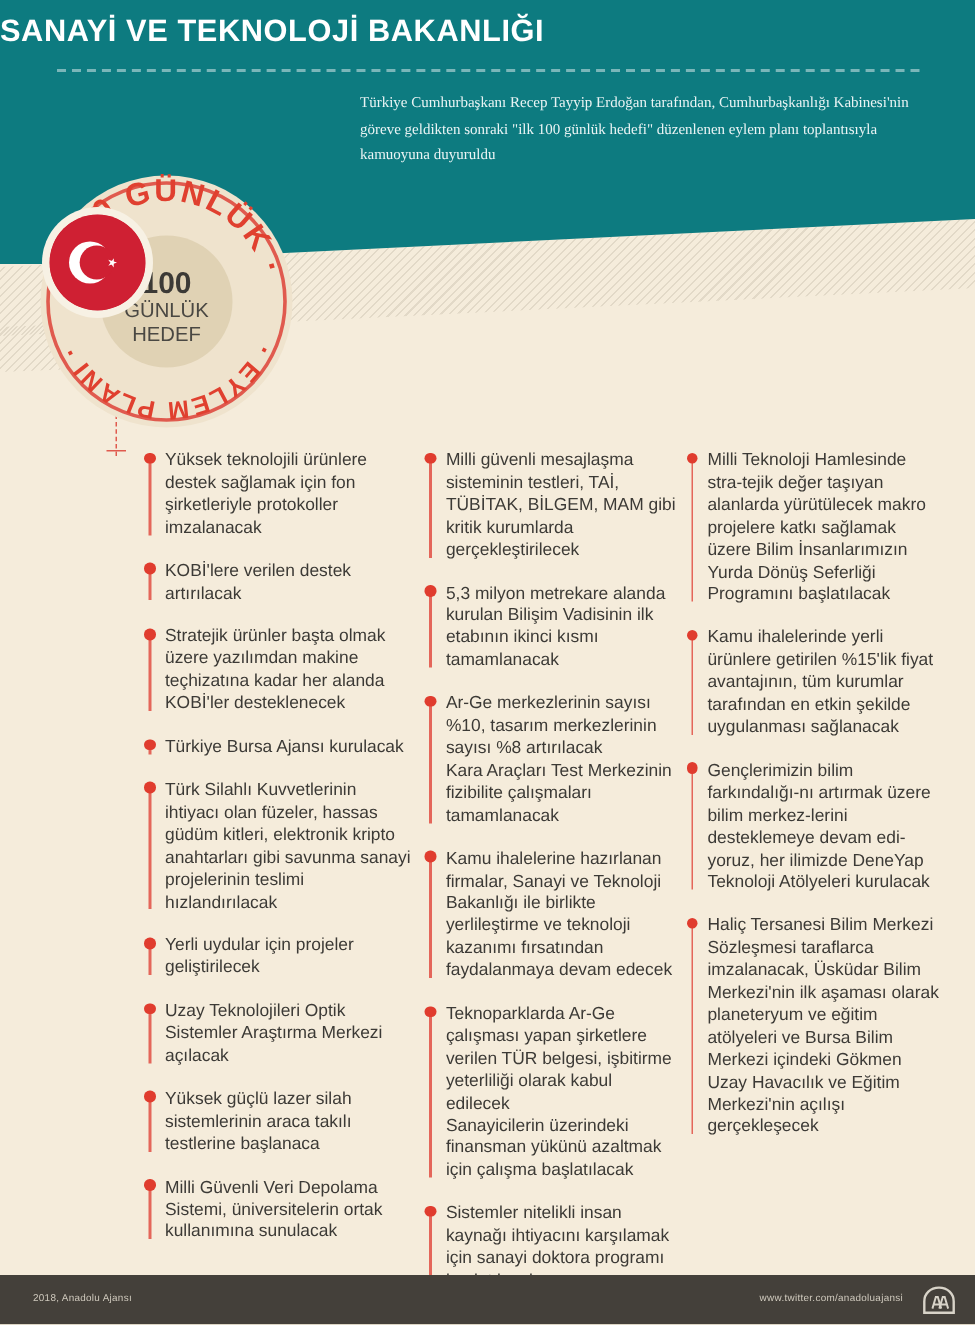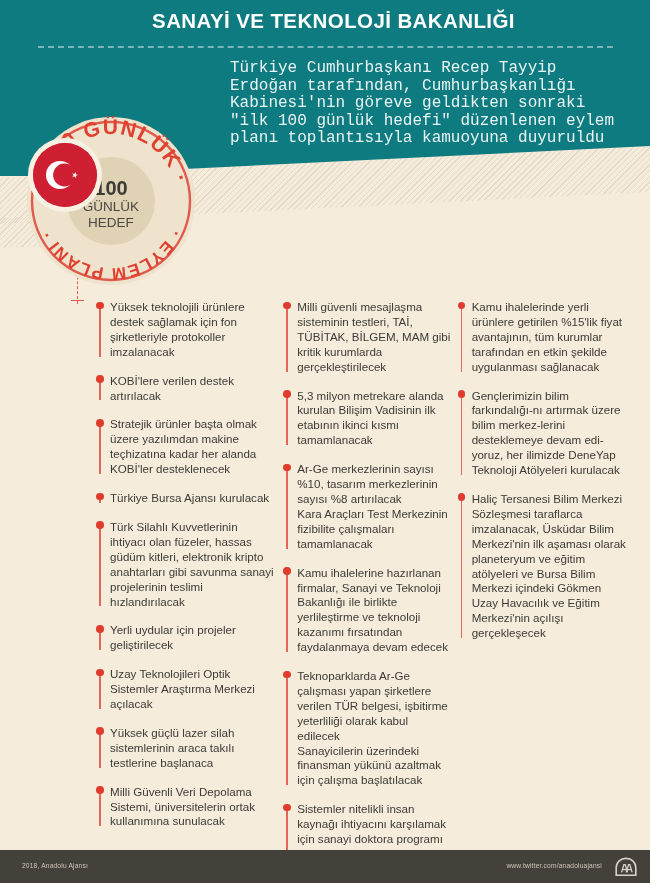--- a/index.html
+++ b/index.html
@@ -26,45 +26,44 @@
     width: 650px;
     height: 176px;
     background: #0d7b80;
     z-index: 1;
   }
   .header-title {
     position: absolute;
     top: 9px;
     left: 0;
     width: 650px;
-    text-align: center;
+    text-align: left;
     color: #ffffff;
     font-size: 20.5px;
     font-weight: bold;
     letter-spacing: 0.4px;
     font-family: "Liberation Sans", sans-serif;
-    padding-left: 17px;
   }
   .header-dash {
     position: absolute;
     top: 46px;
     left: 38px;
     width: 575px;
     height: 0;
     border-top: 2px dashed rgba(255,255,255,0.45);
   }
   .intro {
     position: absolute;
     top: 60px;
-    left: 230px;
+    left: 240px;
     width: 390px;
     color: #eaf4f4;
-    font-size: 16px;
+    font-size: 10px;
     line-height: 17.6px;
-    font-family: Liberation Mono, monospace;
+    font-family: Liberation Serif, serif;
   }
 
   
   .body-bg {
     position: absolute;
     top: 120px;
     left: 0;
     width: 650px;
     height: 730px;
     background: #f5ecdb;
@@ -364,20 +363,25 @@
         <div class="bullet-item">
           <span class="rail"></span>
           <span class="dot"></span>
           <div class="txt">Sistemler nitelikli insan kaynağı ihtiyacını karşılamak için sanayi doktora programı başlatılacak</div>
         </div>
       </div>
     <div class="col col-3">
         <div class="bullet-item">
           <span class="rail"></span>
           <span class="dot"></span>
+          <div class="txt">Milli Teknoloji Hamlesinde stra-tejik değer taşıyan alanlarda yürütülecek makro projelere katkı sağlamak üzere Bilim İnsanlarımızın Yurda Dönüş Seferliği Programını başlatılacak</div>
+        </div>
+        <div class="bullet-item">
+          <span class="rail"></span>
+          <span class="dot"></span>
           <div class="txt">Kamu ihalelerinde yerli ürünlere getirilen %15'lik fiyat avantajının, tüm kurumlar tarafından en etkin şekilde uygulanması sağlanacak</div>
         </div>
         <div class="bullet-item">
           <span class="rail"></span>
           <span class="dot"></span>
           <div class="txt">Gençlerimizin bilim farkındalığı-nı artırmak üzere bilim merkez-lerini desteklemeye devam edi-yoruz, her ilimizde DeneYap Teknoloji Atölyeleri kurulacak</div>
         </div>
         <div class="bullet-item">
           <span class="rail"></span>
           <span class="dot"></span>

